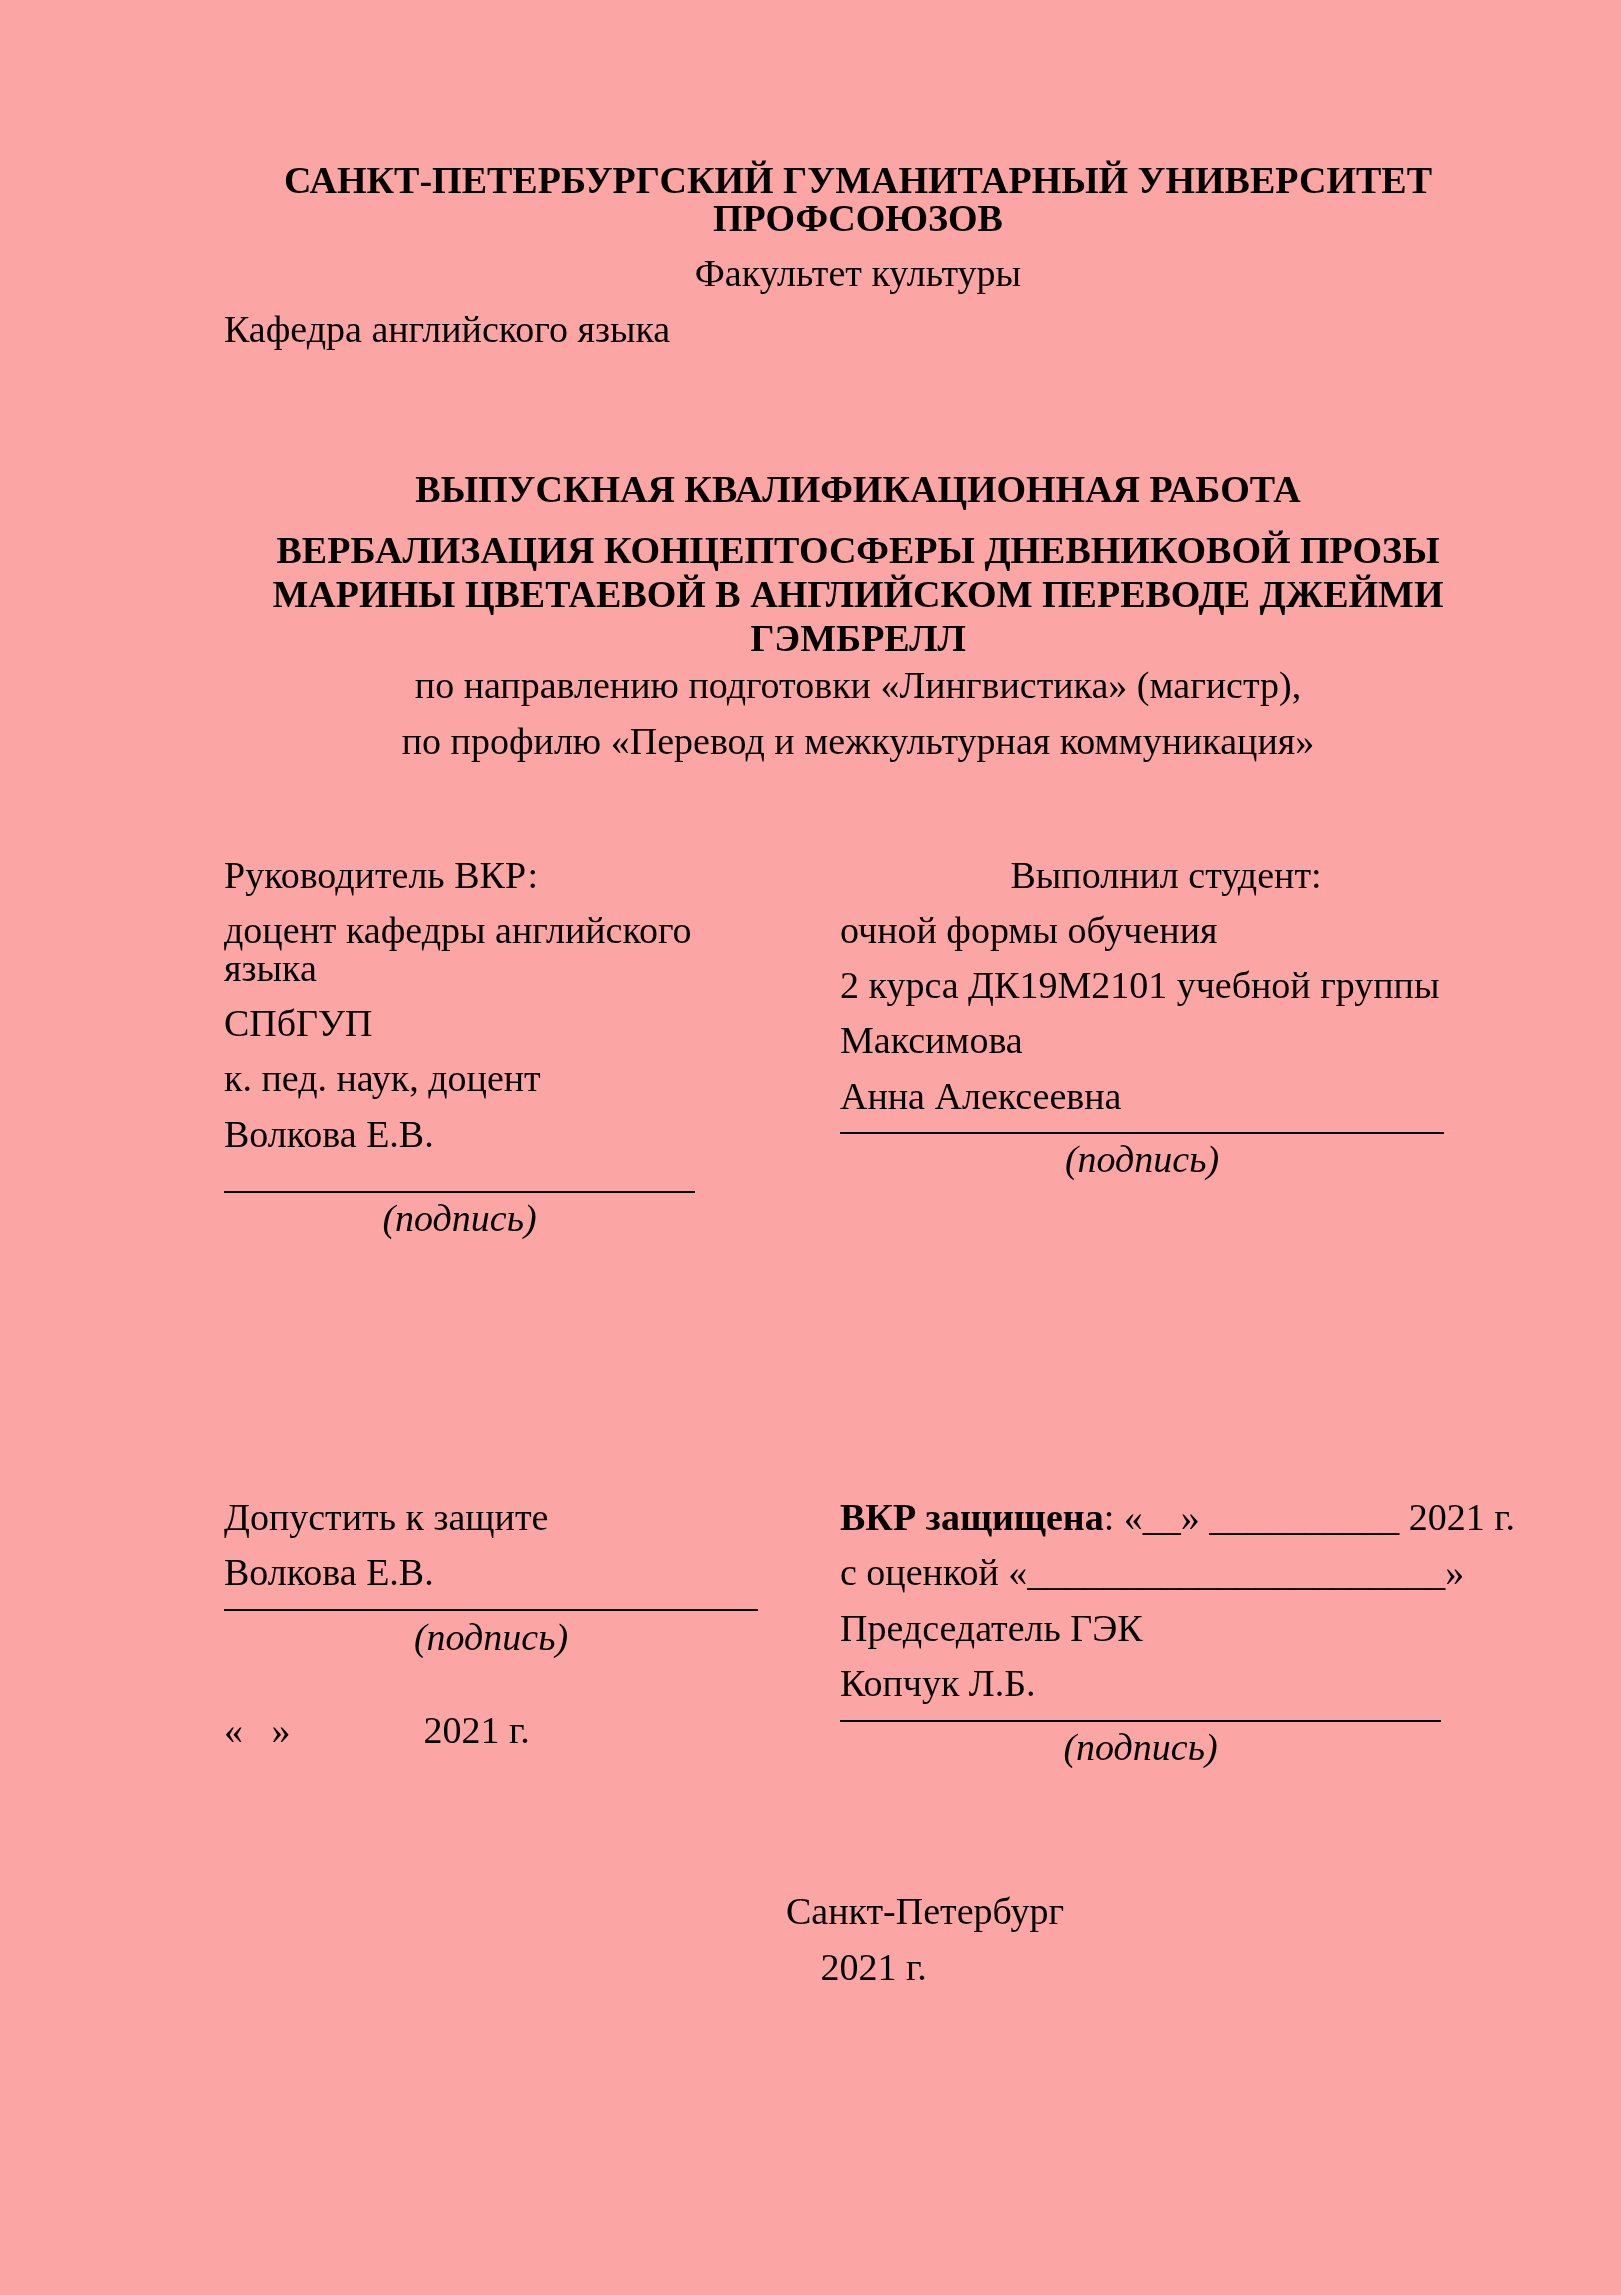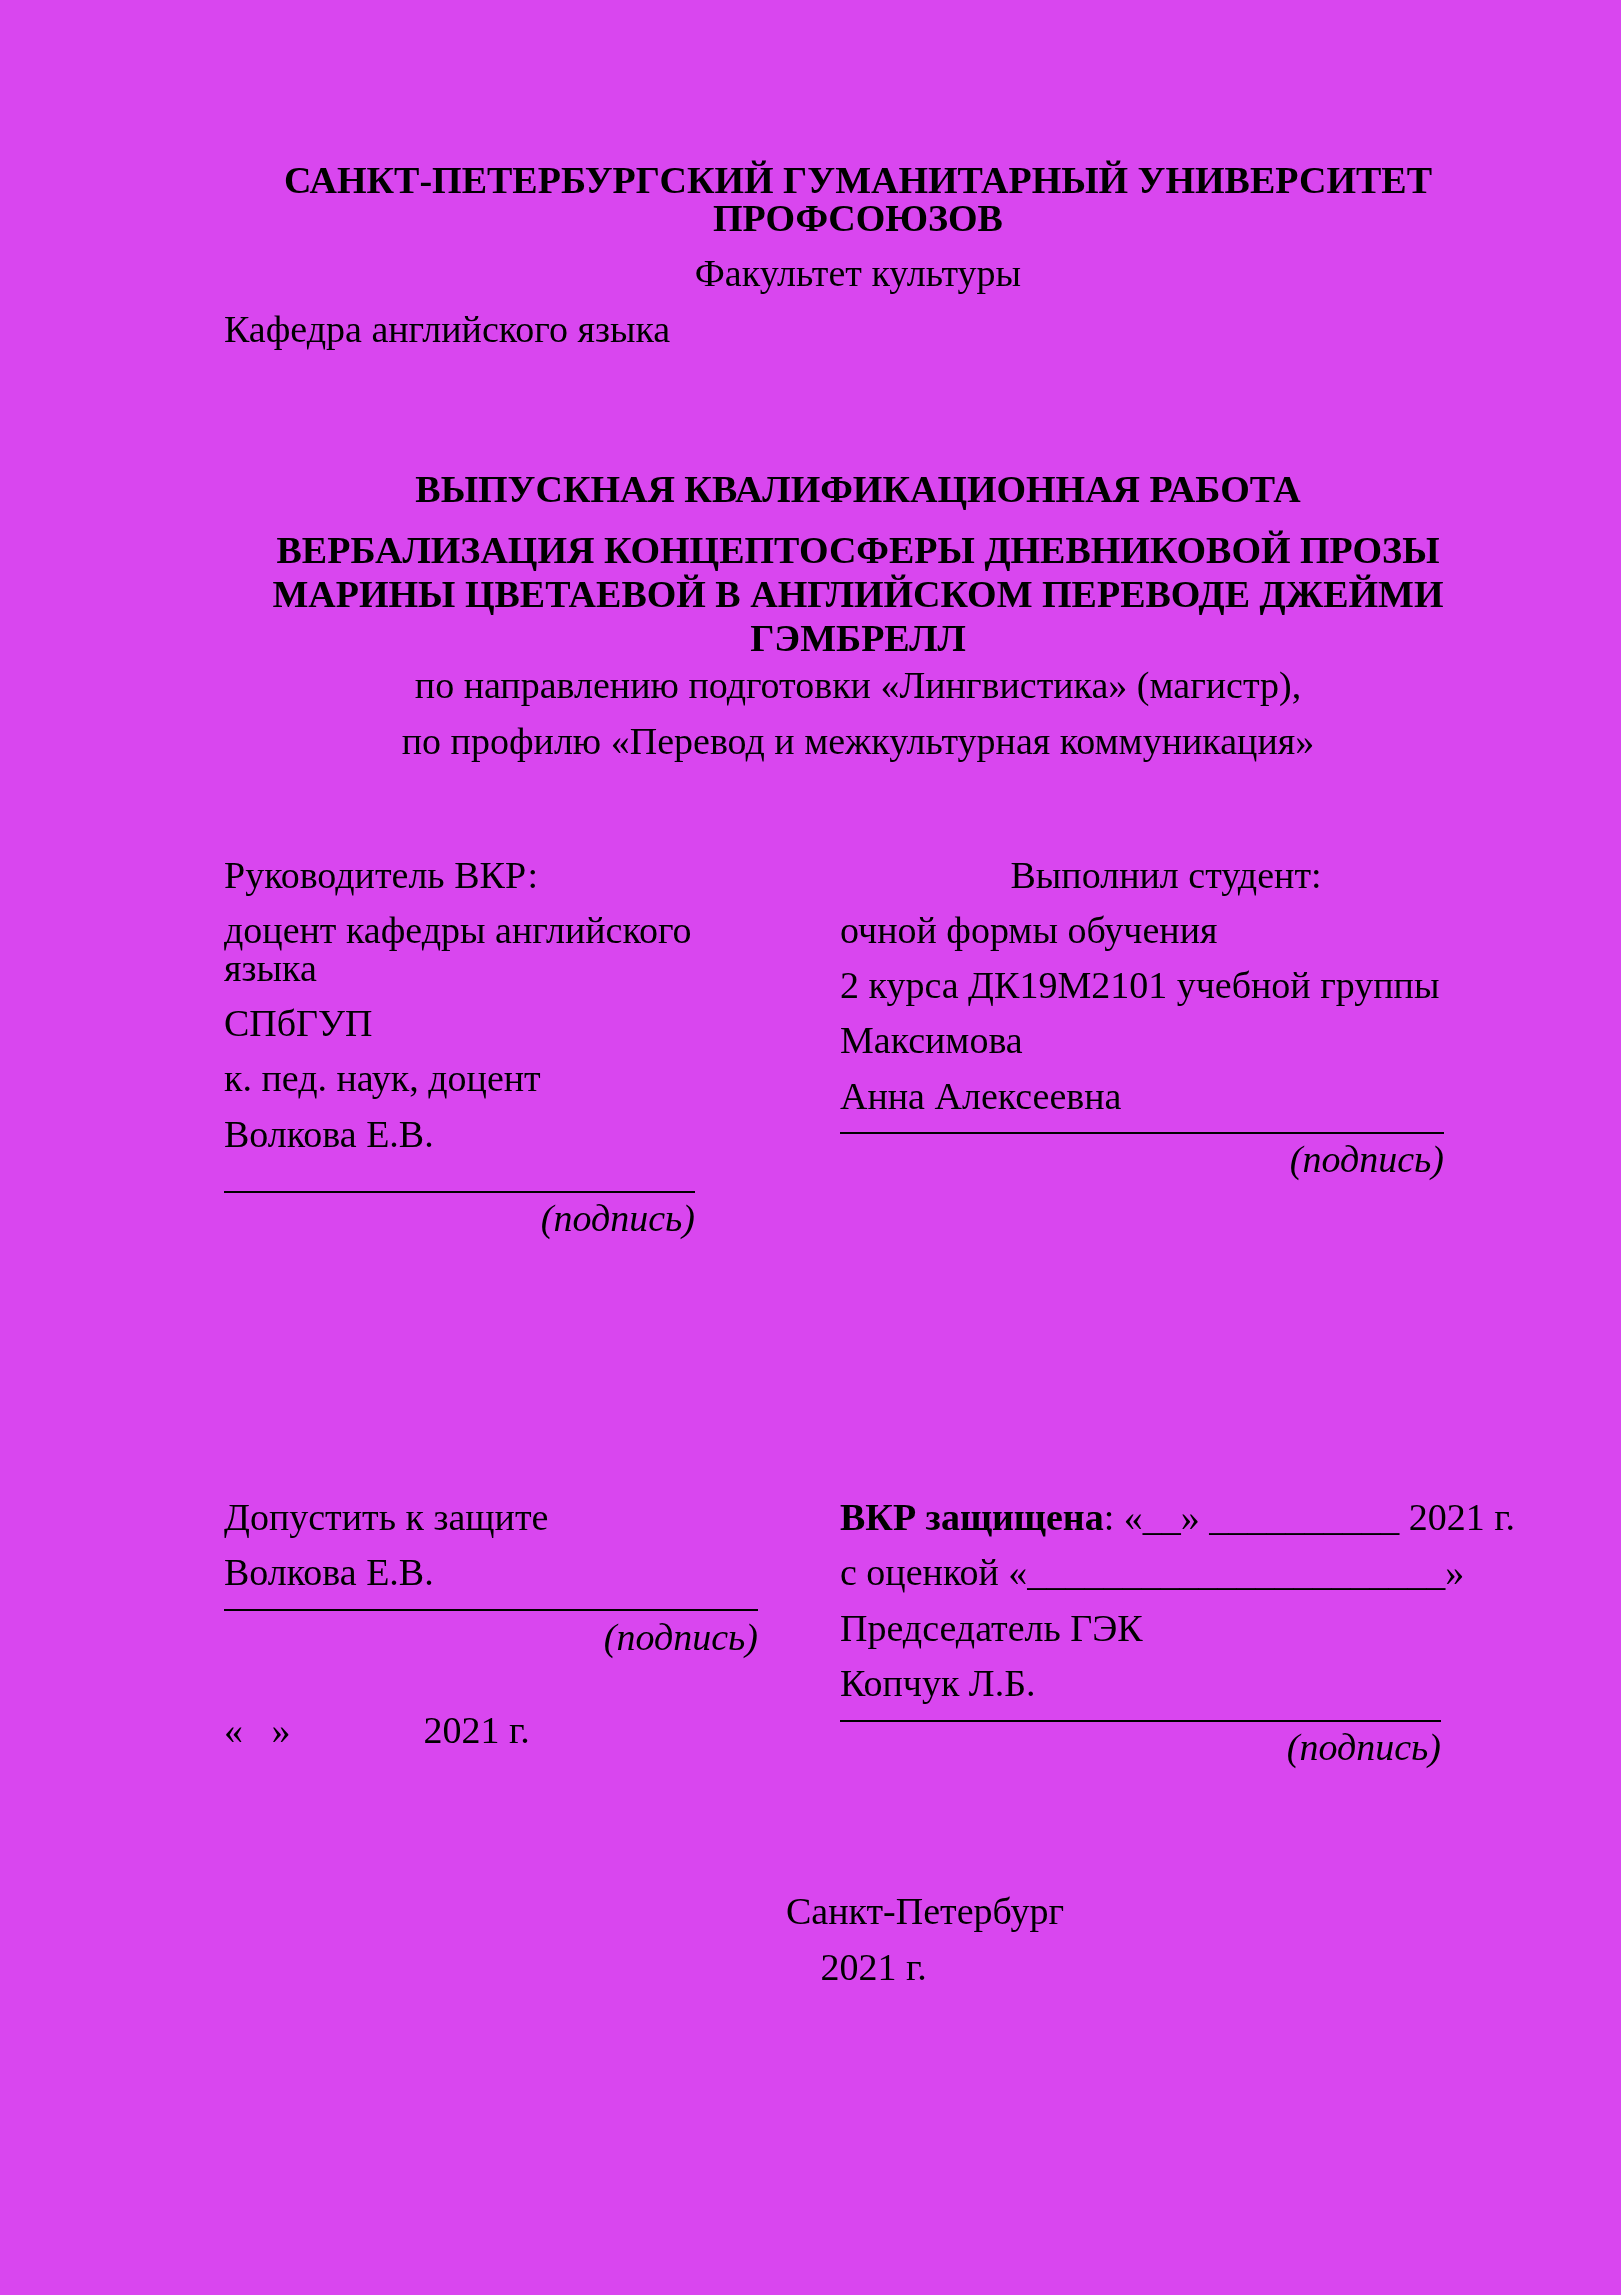--- a/index.html
+++ b/index.html
@@ -1,21 +1,21 @@
 <!DOCTYPE html>
 <html lang="ru" style="font-size:12.6px"><head>
 <meta charset="utf-8">
 <style>
   html, body { margin: 0; padding: 0; background: #ffffff; }
   .page {
     position: relative;
     width: 1622px;
     height: 2295px;
     box-sizing: border-box;
-    background: #d946ef;
+    background: #fca5a5;
     color: #000000;
     font-family: "Liberation Serif", "DejaVu Serif", serif;
     font-size: 38px;
     line-height: 38px;
     padding: 161px 130px 0 224px;
     overflow: hidden;
   }
   .center { text-align: center; }
   .right  { text-align: left; }
   .bold   { font-weight: bold; }
@@ -41,21 +41,21 @@
   .cols2 { margin-top: 261px; }
   .col-left  { width: 502px; }
   .col-right { width: 652px; }
 
   .sig-line {
     border-bottom: 2.4px solid #000000;
     height: 0;
   }
   .sig-caption {
     font-style: italic;
-    text-align: right;
+    text-align: center;
     margin-top: 6.3px;
   }
   .sigblock-sup   { width: 471px; margin-top: 38px; }
   .sigblock-stu   { width: 604px; margin-top: 14px; }
   .sigblock-head  { width: 534px; margin-top: 18px; }
   .sigblock-chair { width: 601px; margin-top: 18px; }
 
   .date-line {
     display: flex;
     gap: 133px;

